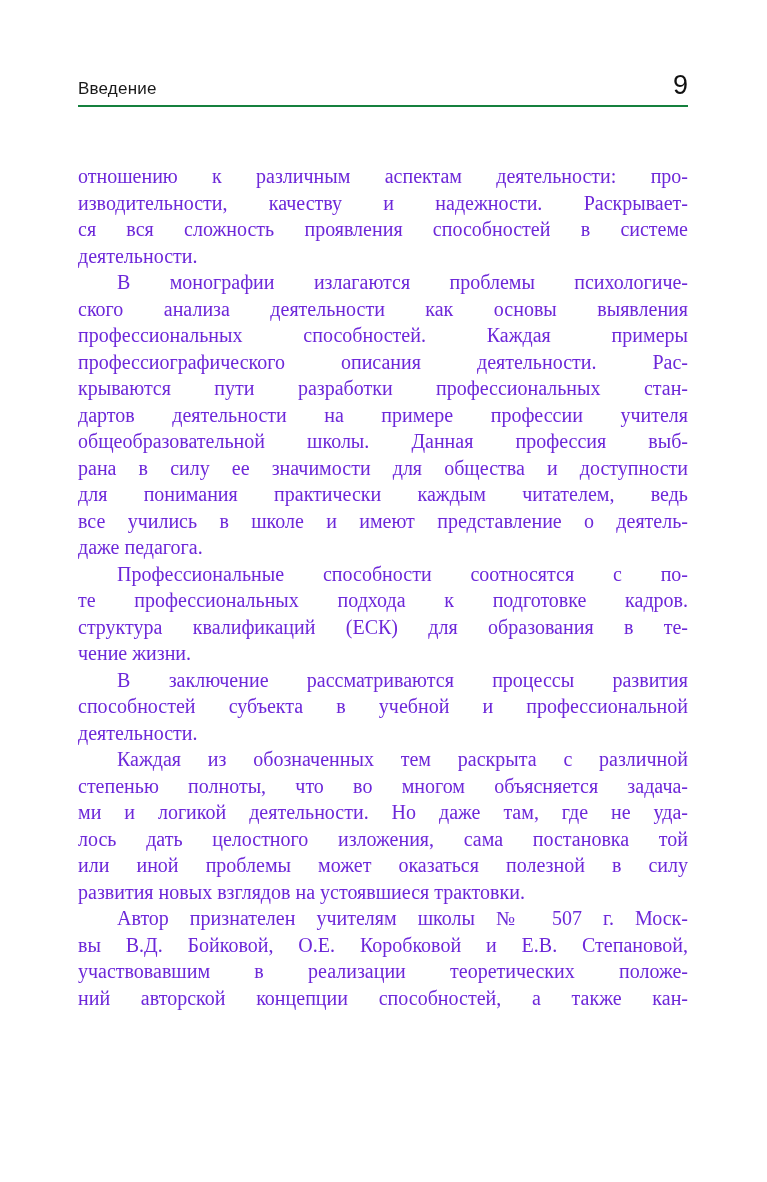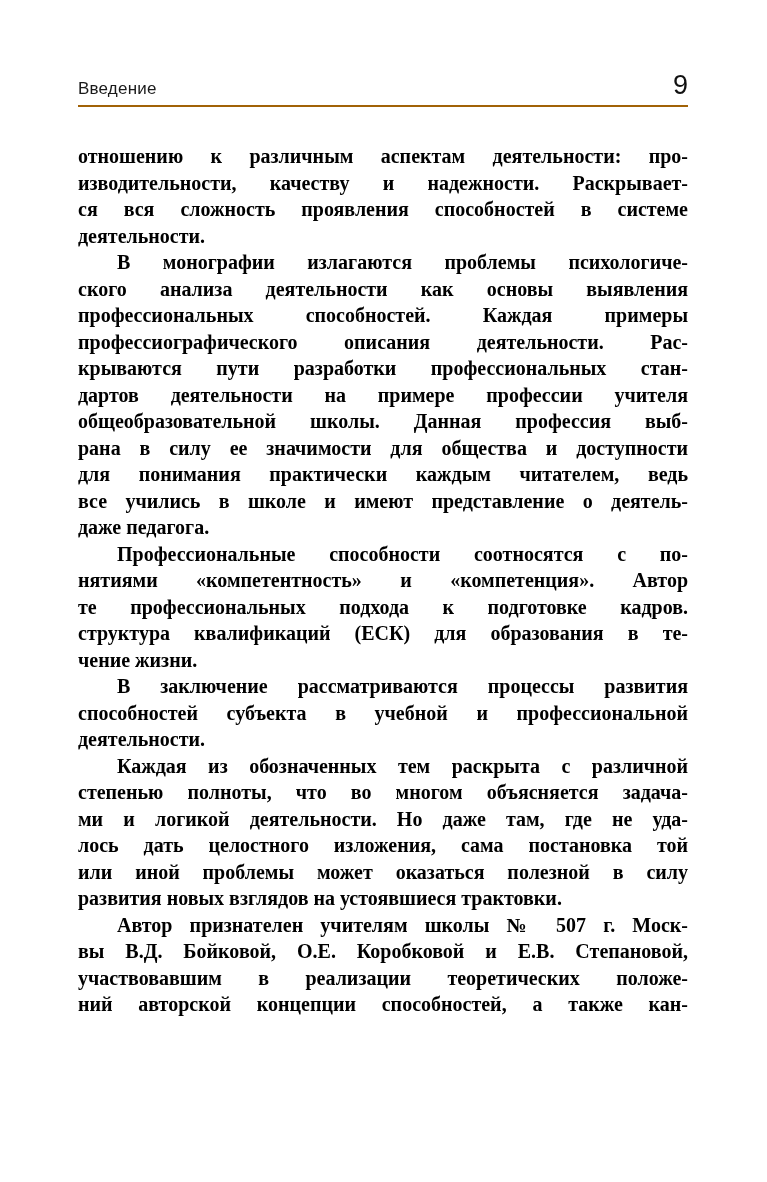--- a/index.html
+++ b/index.html
@@ -15,41 +15,40 @@
     background: #ffffff;
     box-sizing: border-box;
     padding: 72px 79px 0 78px;
     overflow: hidden;
     color: #0b0b0b;
   }
   .page-header {
     display: flex;
     justify-content: space-between;
     align-items: baseline;
-    border-bottom: 2px solid #a16207;
+    border-bottom: 2px solid #15803d;
     padding-bottom: 6px;
     font-family: "Liberation Sans", "DejaVu Sans", sans-serif;
   }
   .running-title {
     font-size: 17px;
     letter-spacing: 0.2px;
     color: #1a1a1a;
   }
   .page-number {
     font-size: 27px;
     line-height: 1;
     color: #111111;
   }
   .text-body {
-    margin-top: 36px;
+    margin-top: 56px;
     font-family: "Liberation Serif", "DejaVu Serif", serif;
     font-size: 20px;
     line-height: 26.5px;
-    color: #000000;
-    font-weight: bold;
+    color: #6d28d9;
   }
   .line {
     text-align: justify;
     text-align-last: justify;
     -moz-text-align-last: justify;
     white-space: normal;
   }
   .line.last {
     text-align-last: left;
     -moz-text-align-last: left;
@@ -76,21 +75,20 @@
       <div class="line">профессиональных способностей. Каждая примеры</div>
       <div class="line">профессиографического описания деятельности. Рас-</div>
       <div class="line">крываются пути разработки профессиональных стан-</div>
       <div class="line">дартов деятельности на примере профессии учителя</div>
       <div class="line">общеобразовательной школы. Данная профессия выб-</div>
       <div class="line">рана в силу ее значимости для общества и доступности</div>
       <div class="line">для понимания практически каждым читателем, ведь</div>
       <div class="line">все учились в школе и имеют представление о деятель-</div>
       <div class="line last">даже педагога.</div>
       <div class="line indent">Профессиональные способности соотносятся с по-</div>
-      <div class="line">нятиями «компетентность» и «компетенция». Автор</div>
       <div class="line">те профессиональных подхода к подготовке кадров.</div>
       <div class="line">структура квалификаций (ЕСК) для образования в те-</div>
       <div class="line last">чение жизни.</div>
       <div class="line indent">В заключение рассматриваются процессы развития</div>
       <div class="line">способностей субъекта в учебной и профессиональной</div>
       <div class="line last">деятельности.</div>
       <div class="line indent">Каждая из обозначенных тем раскрыта с различной</div>
       <div class="line">степенью полноты, что во многом объясняется задача-</div>
       <div class="line">ми и логикой деятельности. Но даже там, где не уда-</div>
       <div class="line">лось дать целостного изложения, сама постановка той</div>

